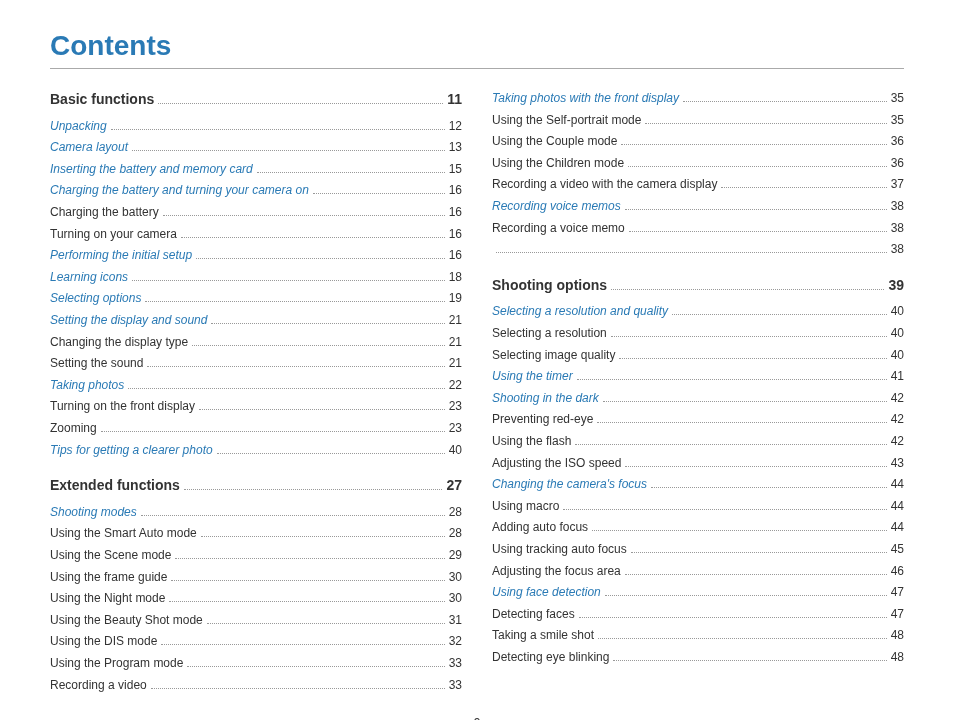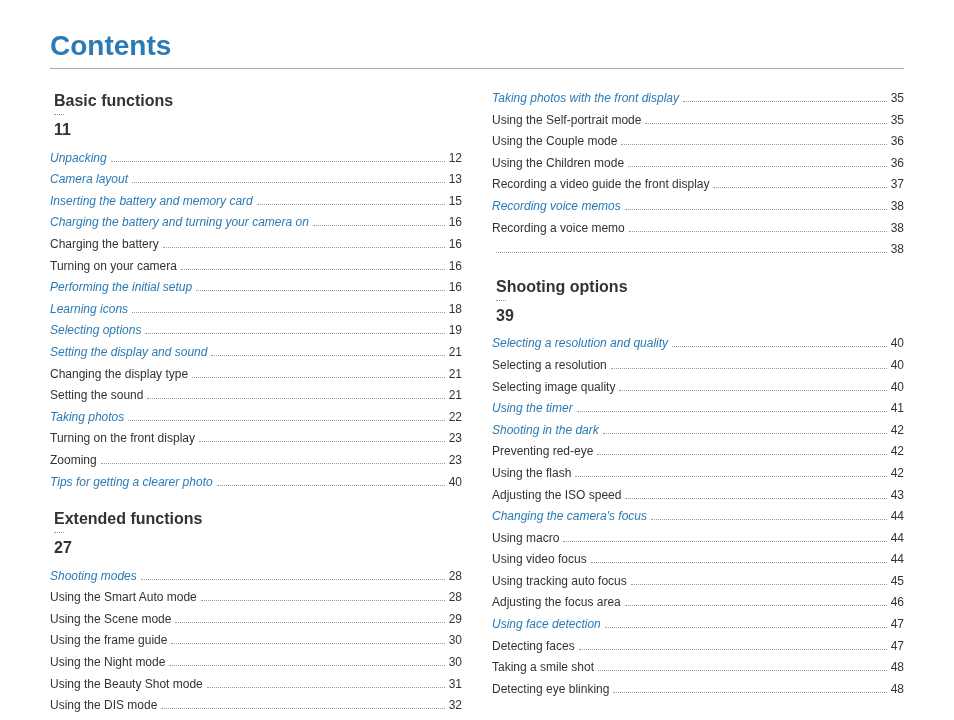--- a/index.html
+++ b/index.html
@@ -46,26 +46,25 @@
       border-bottom: 1px dotted #999;
       margin: 0 4px 3px 4px;
       min-width: 10px;
     }
     .toc-num {
       white-space: nowrap;
       flex-shrink: 0;
       text-align: center;
     }
     .section-heading {
-      font-size: 16px;
+      font-size: 14px;
       font-weight: bold;
       color: #333;
       margin-top: 16px;
       margin-bottom: 6px;
-      flex-direction: column;
     }
     .section-heading.first {
       margin-top: 0;
     }
     .page-num-center {
       text-align: center;
       margin-top: 18px;
       font-size: 12px;
       color: #333;
     }
@@ -239,21 +238,21 @@
           <span class="toc-label black">Using the Couple mode</span>
           <span class="toc-dots"></span>
           <span class="toc-num">36</span>
         </div>
         <div class="toc-entry">
           <span class="toc-label black">Using the Children mode</span>
           <span class="toc-dots"></span>
           <span class="toc-num">36</span>
         </div>
         <div class="toc-entry">
-          <span class="toc-label black">Recording a video guide the front display</span>
+          <span class="toc-label black">Recording a video with the camera display</span>
           <span class="toc-dots"></span>
           <span class="toc-num">37</span>
         </div>
         <div class="toc-entry">
           <span class="toc-label blue">Recording voice memos</span>
           <span class="toc-dots"></span>
           <span class="toc-num">38</span>
         </div>
         <div class="toc-entry">
           <span class="toc-label black">Recording a voice memo</span>
@@ -315,21 +314,21 @@
           <span class="toc-label blue">Changing the camera's focus</span>
           <span class="toc-dots"></span>
           <span class="toc-num">44</span>
         </div>
         <div class="toc-entry">
           <span class="toc-label black">Using macro</span>
           <span class="toc-dots"></span>
           <span class="toc-num">44</span>
         </div>
         <div class="toc-entry">
-          <span class="toc-label black">Using video focus</span>
+          <span class="toc-label black">Adding auto focus</span>
           <span class="toc-dots"></span>
           <span class="toc-num">44</span>
         </div>
         <div class="toc-entry">
           <span class="toc-label black">Using tracking auto focus</span>
           <span class="toc-dots"></span>
           <span class="toc-num">45</span>
         </div>
         <div class="toc-entry">
           <span class="toc-label black">Adjusting the focus area</span>

